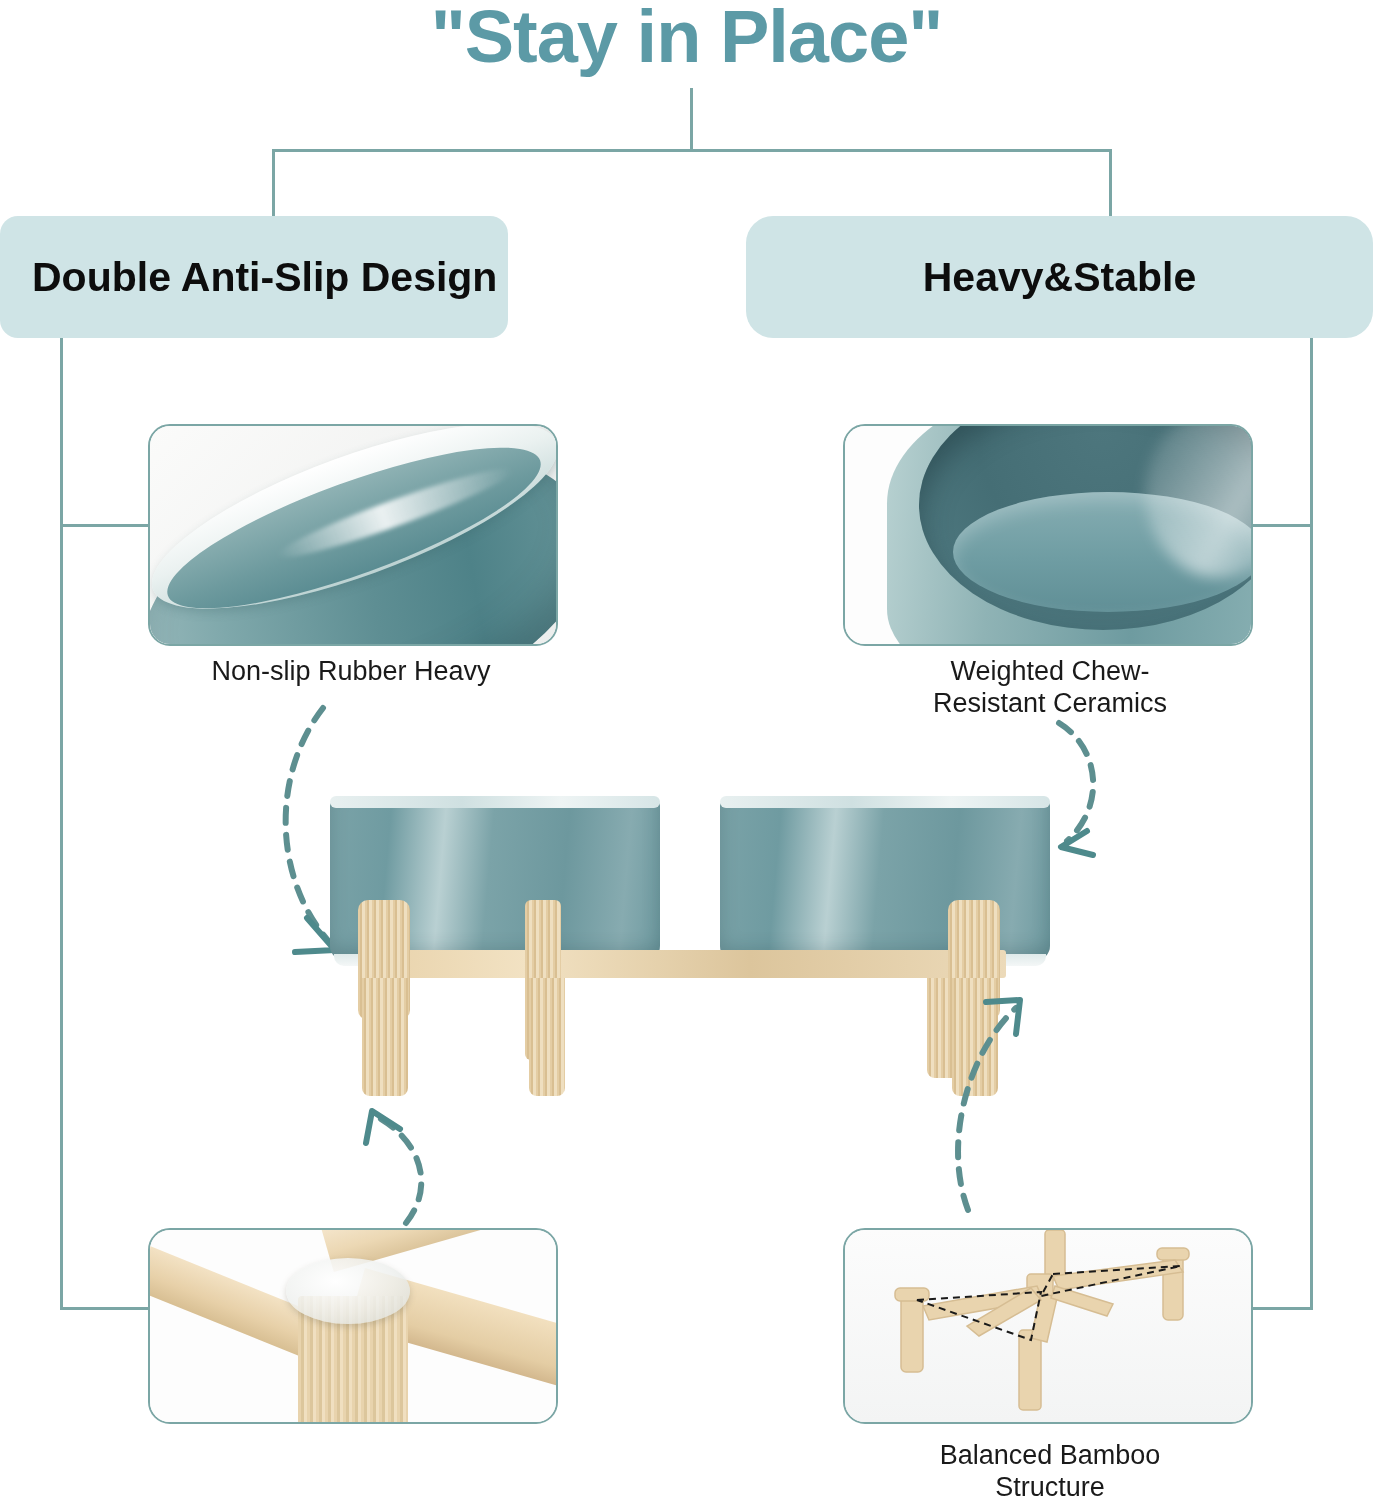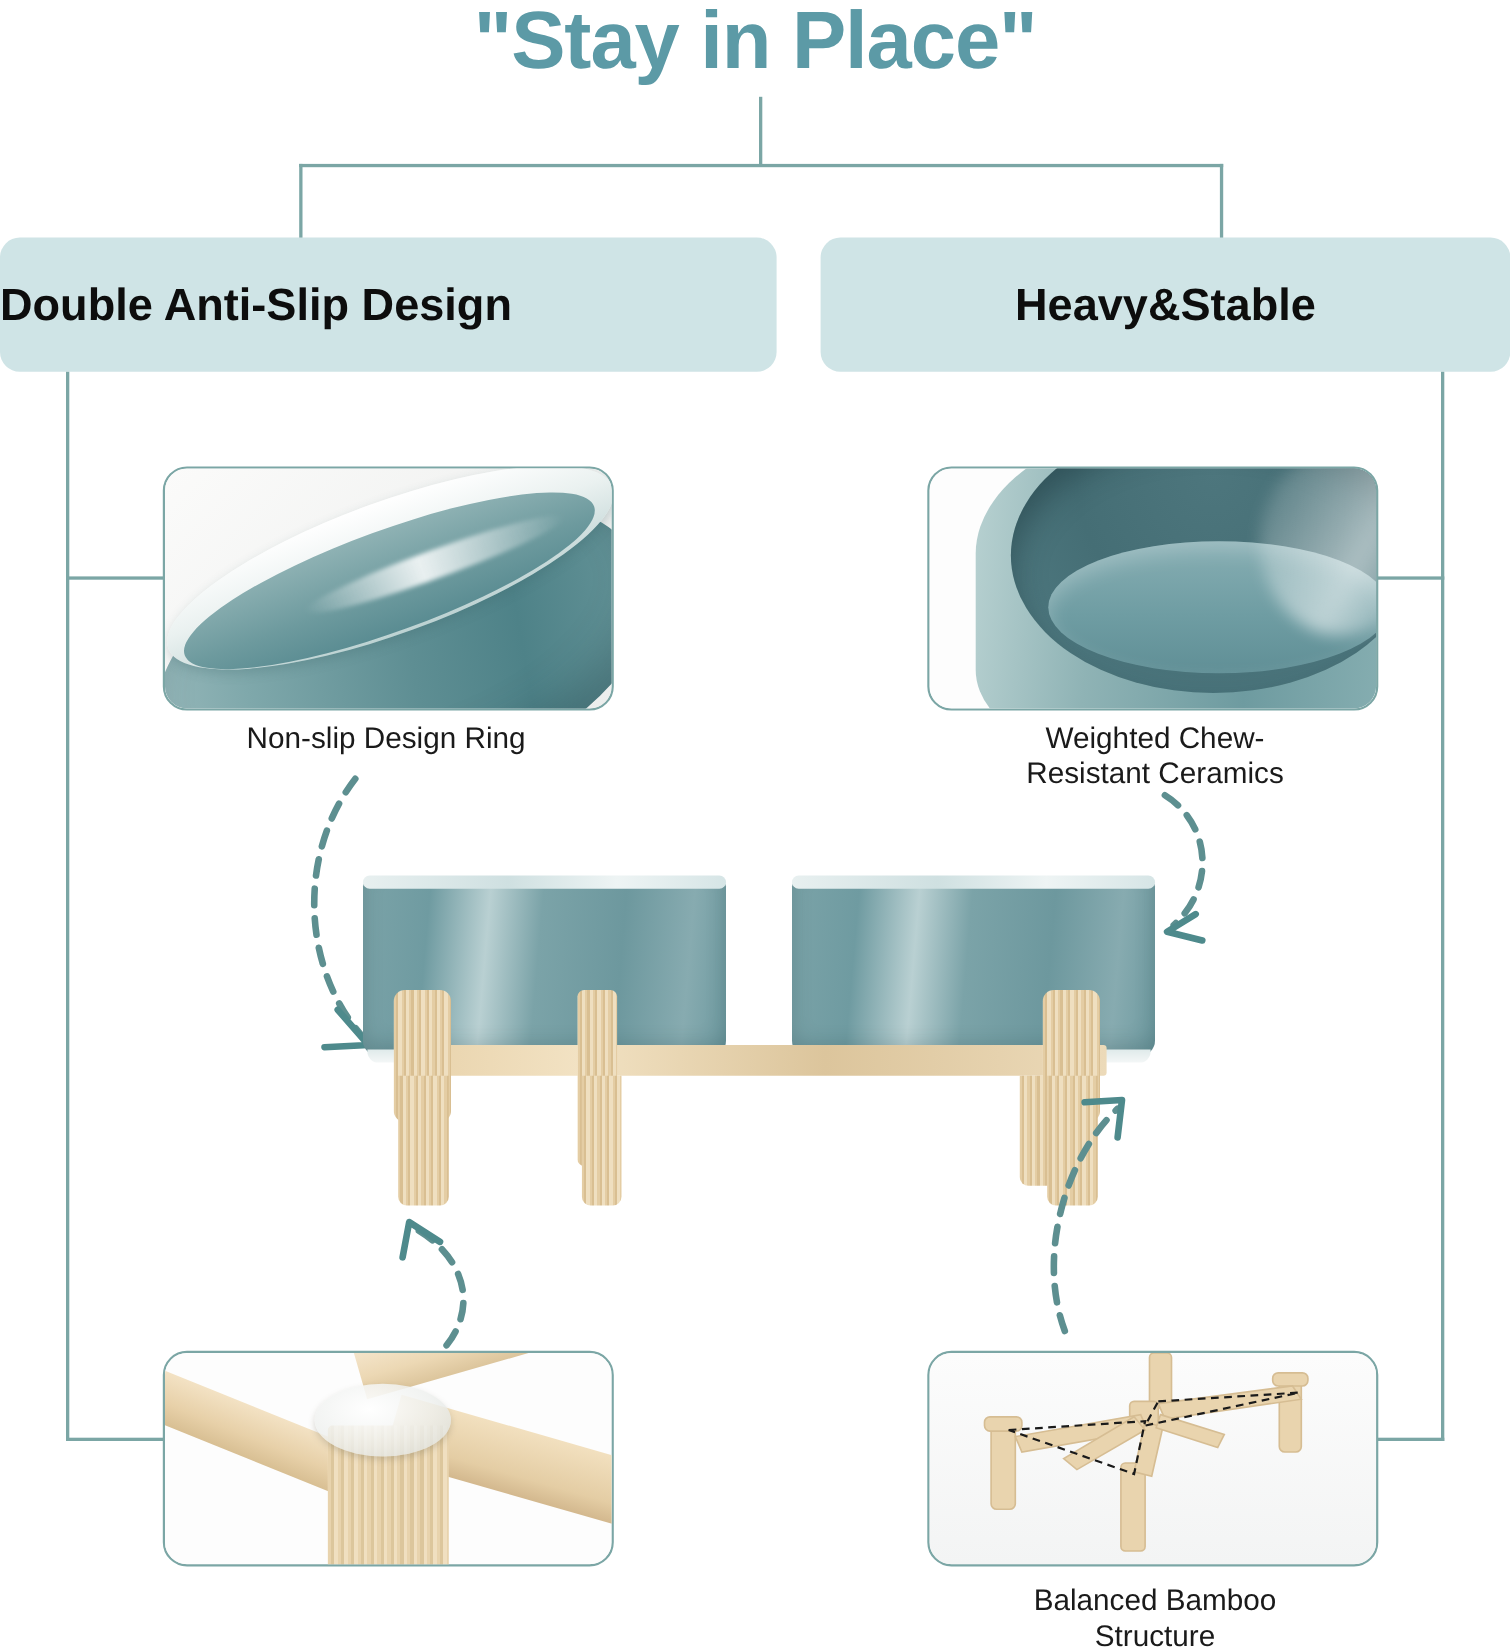--- a/index.html
+++ b/index.html
@@ -20,22 +20,22 @@
   .ln{position:absolute;background:#7ba6a5;}
   .lv{width:3px;}
   .lh{height:3px;}
 
   
   .pill{
     position:absolute;background:#cfe4e6;border-radius:18px;
     display:flex;align-items:center;
     font-size:41px;font-weight:bold;color:#0d0d0d;
   }
-  .pill.left{left:0;top:216px;width:706px;height:122px;box-sizing:border-box;}
-  .pill.right{left:746px;top:216px;width:627px;height:122px;justify-content:center;}
+  .pill.left{left:0;top:216px;width:508px;height:122px;padding-left:32px;box-sizing:border-box;}
+  .pill.right{left:746px;top:216px;width:627px;height:122px;justify-content:center;border-radius:27px;}
 
   
   .card{
     position:absolute;border:2px solid #7ba6a5;border-radius:22px;
     overflow:hidden;background:#f4f5f5;
   }
   .card .scene{position:absolute;inset:0;}
 
   .caption{
     position:absolute;text-align:center;font-size:27px;color:#1a1a1a;
@@ -177,21 +177,21 @@
 
   <div class="card" style="left:148px;top:424px;width:406px;height:218px;">
     <div class="scene">
       <div class="p1bg"></div>
       <div class="p1bowl"></div>
       <div class="p1rim"></div>
       <div class="p1ring"></div>
       <div class="p1gloss"></div>
     </div>
   </div>
-  <div class="caption" style="left:148px;top:656px;width:406px;">Non-slip Design Ring</div>
+  <div class="caption" style="left:148px;top:656px;width:406px;">Non-slip Rubber Heavy</div>
 
   <div class="card" style="left:843px;top:424px;width:406px;height:218px;">
     <div class="scene">
       <div class="p2bg"></div>
       <div class="p2body"></div>
       <div class="p2inner"></div>
       <div class="p2floor"></div>
       <div class="p2hl"></div>
     </div>
   </div>

